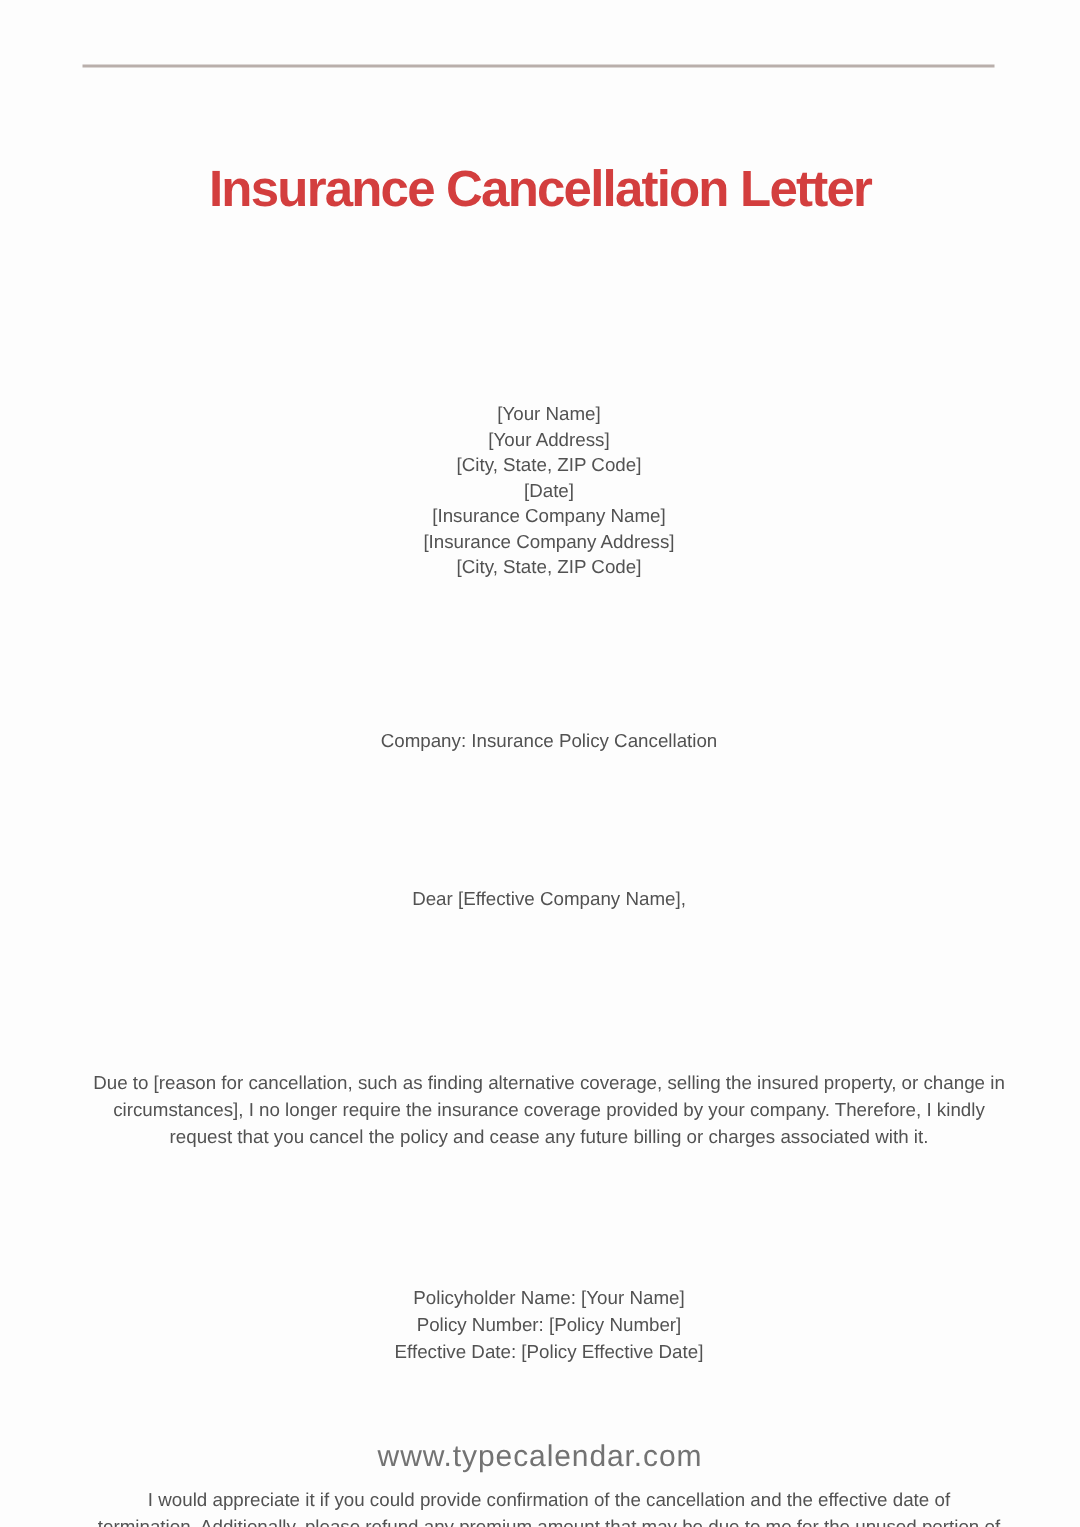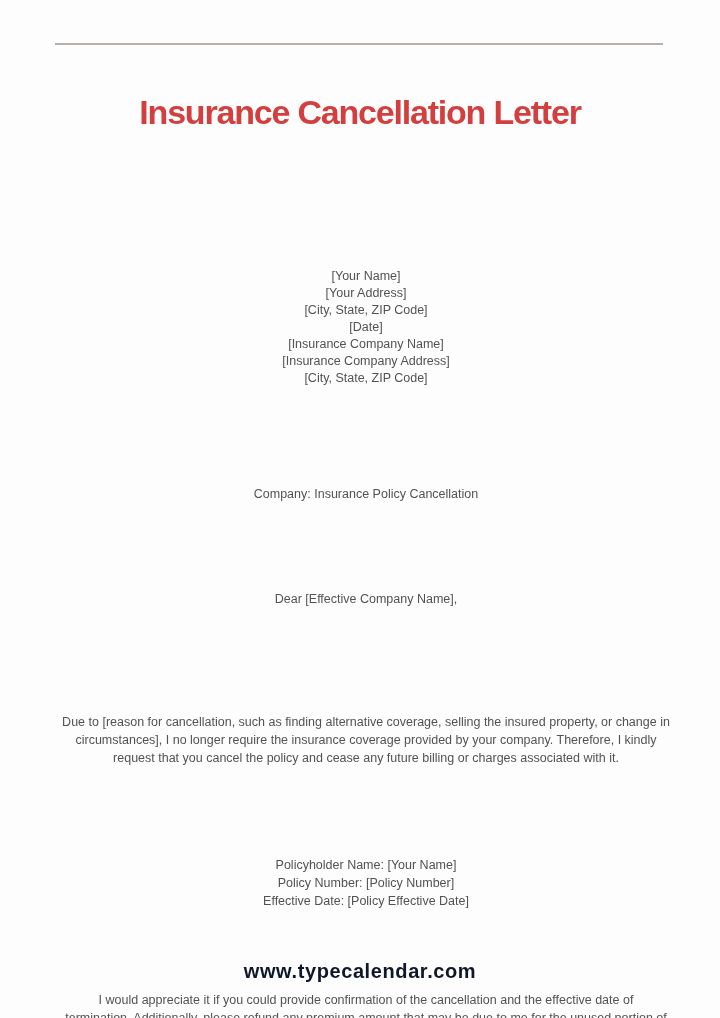--- a/index.html
+++ b/index.html
@@ -18,21 +18,21 @@
     position: absolute;
     top: 43px;
     left: 55px;
     width: 608px;
     height: 2px;
     background: #b9afab;
   }
 
   .page-title {
     position: absolute;
-    top: 70px;
+    top: 84px;
     left: 0;
     width: 720px;
     text-align: center;
     font-size: 34px;
     font-weight: 700;
     letter-spacing: -1.2px;
     color: #d33e3e;
     line-height: 1.15;
   }
 
@@ -58,22 +58,21 @@
   .refund-par     { margin-bottom: 12px !important; }
 
   .footer {
     position: absolute;
     top: 960px;
     left: 0;
     width: 720px;
     text-align: center;
     font-size: 20px;
     letter-spacing: 0.6px;
-    color: #0f172a;
-    font-weight: bold;
+    color: #737373;
   }
 </style>
 </head>
 <body>
 
 <div class="page">
 
   <div class="top-divider"></div>
 
   <h1 class="page-title">Insurance Cancellation Letter</h1>

